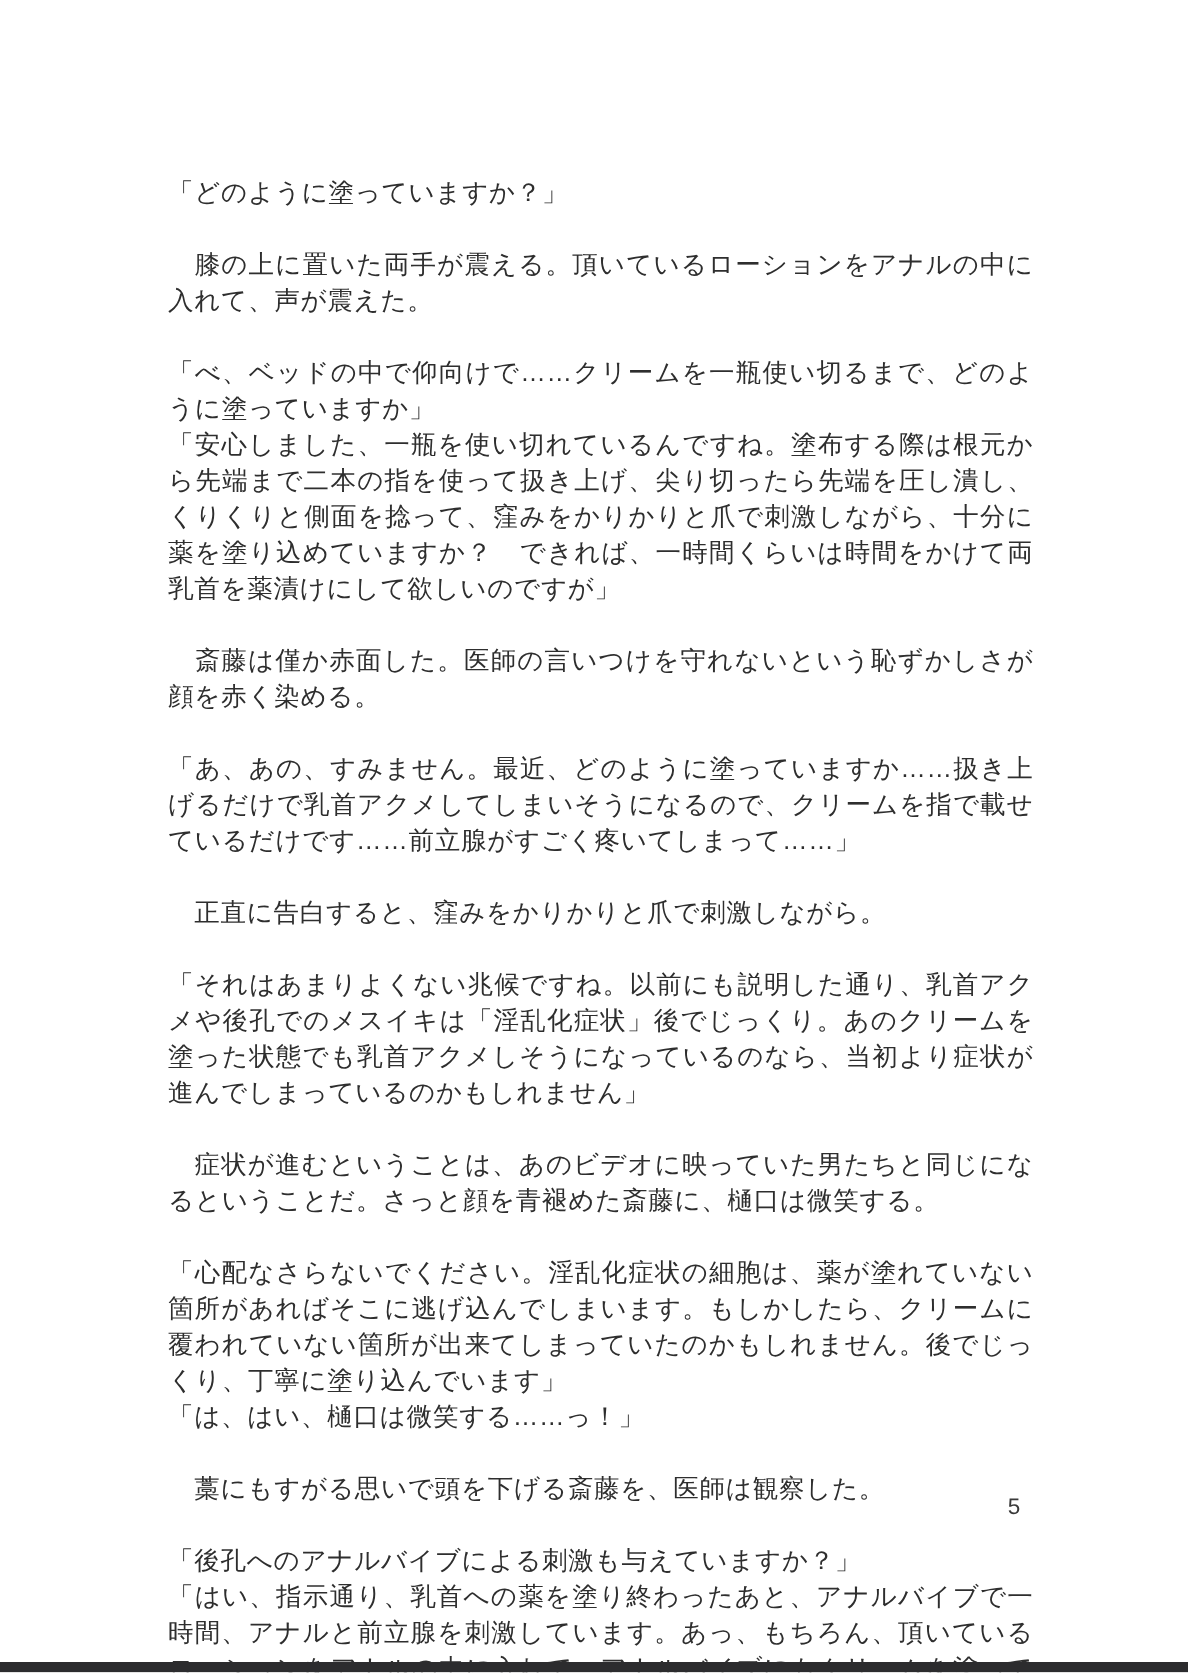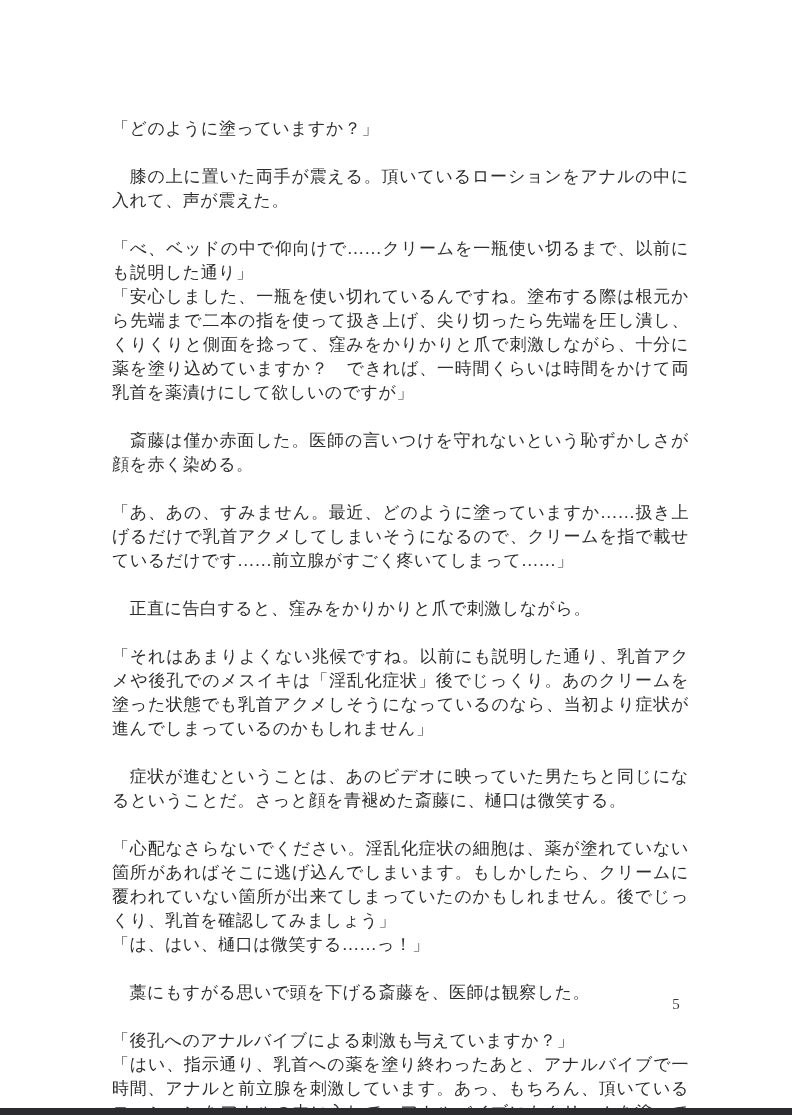--- a/index.html
+++ b/index.html
@@ -6,21 +6,21 @@
     margin: 0;
     padding: 0;
     background: #ffffff;
   }
   .page {
     position: relative;
     width: 792px;
     height: 1115px;
     background: #ffffff;
     overflow: hidden;
-    font-family: Liberation Serif, serif;
+    font-family: Liberation Sans, sans-serif;
   }
   .text-column {
     position: absolute;
     left: 112px;
     top: 117px;
     width: 577px;
   }
   .block { margin: 0 0 24px 0; }
   .block:last-child { margin-bottom: 0; }
   .block p {
@@ -60,21 +60,21 @@
 
     <div class="block">
       <p>「どのように塗っていますか？」</p>
     </div>
 
     <div class="block">
       <p>　膝の上に置いた両手が震える。頂いているローションをアナルの中に入れて、声が震えた。</p>
     </div>
 
     <div class="block">
-      <p>「べ、ベッドの中で仰向けで……クリームを一瓶使い切るまで、以前にも説明した通り」</p>
+      <p>「べ、ベッドの中で仰向けで……クリームを一瓶使い切るまで、どのように塗っていますか」</p>
       <p>「安心しました、一瓶を使い切れているんですね。塗布する際は根元から先端まで二本の指を使って扱き上げ、尖り切ったら先端を圧し潰し、くりくりと側面を捻って、窪みをかりかりと爪で刺激しながら、十分に薬を塗り込めていますか？　できれば、一時間くらいは時間をかけて両乳首を薬漬けにして欲しいのですが」</p>
     </div>
 
     <div class="block">
       <p>　斎藤は僅か赤面した。医師の言いつけを守れないという恥ずかしさが顔を赤く染める。</p>
     </div>
 
     <div class="block">
       <p>「あ、あの、すみません。最近、どのように塗っていますか……扱き上げるだけで乳首アクメしてしまいそうになるので、クリームを指で載せているだけです……前立腺がすごく疼いてしまって……」</p>
     </div>
@@ -85,21 +85,21 @@
 
     <div class="block">
       <p>「それはあまりよくない兆候ですね。以前にも説明した通り、乳首アクメや後孔でのメスイキは「淫乱化症状」後でじっくり。あのクリームを塗った状態でも乳首アクメしそうになっているのなら、当初より症状が進んでしまっているのかもしれません」</p>
     </div>
 
     <div class="block">
       <p>　症状が進むということは、あのビデオに映っていた男たちと同じになるということだ。さっと顔を青褪めた斎藤に、樋口は微笑する。</p>
     </div>
 
     <div class="block">
-      <p>「心配なさらないでください。淫乱化症状の細胞は、薬が塗れていない箇所があればそこに逃げ込んでしまいます。もしかしたら、クリームに覆われていない箇所が出来てしまっていたのかもしれません。後でじっくり、乳首を確認してみましょう」</p>
+      <p>「心配なさらないでください。淫乱化症状の細胞は、薬が塗れていない箇所があればそこに逃げ込んでしまいます。もしかしたら、クリームに覆われていない箇所が出来てしまっていたのかもしれません。後でじっくり、丁寧に塗り込んでいます」</p>
       <p>「は、はい、樋口は微笑する……っ！」</p>
     </div>
 
     <div class="block">
       <p>　藁にもすがる思いで頭を下げる斎藤を、医師は観察した。</p>
     </div>
 
     <div class="block">
       <p>「後孔へのアナルバイブによる刺激も与えていますか？」</p>
       <p>「はい、指示通り、乳首への薬を塗り終わったあと、アナルバイブで一時間、アナルと前立腺を刺激しています。あっ、もちろん、頂いているローションをアナルの中に入れて、アナルバイブにもクリームを塗ってから行っています」</p>

